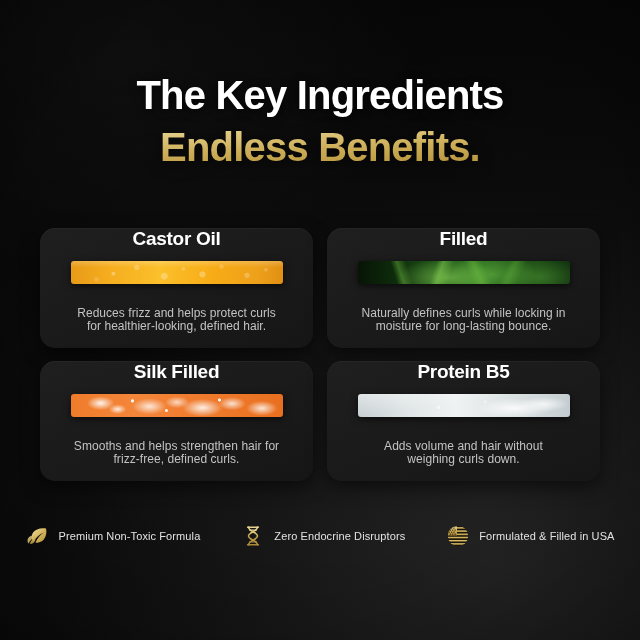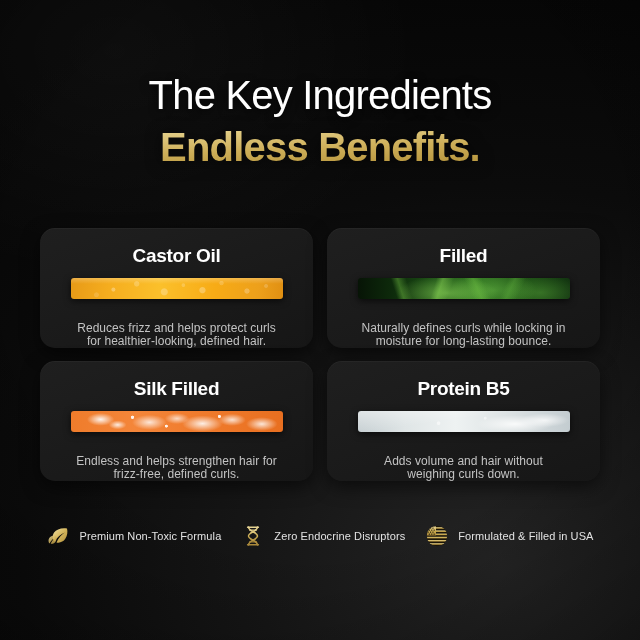--- a/index.html
+++ b/index.html
@@ -43,21 +43,21 @@
     position: absolute;
     left: 0;
     right: 0;
     top: 72px;
     text-align: center;
   }
   .headline-line1 {
     display: block;
     font-size: 40px;
     line-height: 46px;
-    font-weight: 400;
+    font-weight: 700;
     letter-spacing: -0.8px;
     color: #ffffff;
     text-shadow: 0 2px 10px rgba(0,0,0,0.8);
   }
   .headline-line2 {
     display: block;
     margin-top: 6px;
     font-size: 40px;
     line-height: 46px;
     font-weight: 700;
@@ -85,21 +85,20 @@
   .card {
     position: relative;
     background: linear-gradient(160deg, #1f1f1f 0%, #1b1b1b 45%, #161616 100%);
     border-radius: 15px;
     box-shadow: 0 1px 0 rgba(255,255,255,0.035) inset,
                 0 6px 18px rgba(0,0,0,0.55);
     overflow: hidden;
     display: flex;
     flex-direction: column;
     align-items: center;
-    padding-top: 17px;
     box-sizing: border-box;
   }
   .card-title {
     font-size: 19px;
     line-height: 22px;
     font-weight: 700;
     letter-spacing: -0.3px;
     color: #ffffff;
   }
   .card-strip {
@@ -176,21 +175,21 @@
 
   
   #badges {
     position: absolute;
     left: 0;
     right: 0;
     top: 524px;
     display: flex;
     justify-content: center;
     align-items: center;
-    gap: 20px;
+    gap: 41px;
   }
   .badge {
     display: flex;
     align-items: center;
     gap: 9px;
   }
   .badge-icon {
     width: 24px;
     height: 24px;
     flex: 0 0 24px;
@@ -230,21 +229,21 @@
 
       <div class="card">
         <div class="card-title">Filled</div>
         <div class="card-strip strip-agave"></div>
         <div class="card-desc">Naturally defines curls while locking in moisture for long-lasting bounce.</div>
       </div>
 
       <div class="card">
         <div class="card-title">Silk Filled</div>
         <div class="card-strip strip-silk"></div>
-        <div class="card-desc">Endless and helps strengthen hair for frizz-free, defined curls.</div>
+        <div class="card-desc">Smooths and helps strengthen hair for frizz-free, defined curls.</div>
       </div>
 
       <div class="card">
         <div class="card-title">Protein B5</div>
         <div class="card-strip strip-water"></div>
         <div class="card-desc">Adds volume and hair without weighing curls down.</div>
       </div>
 
     </div>
 

